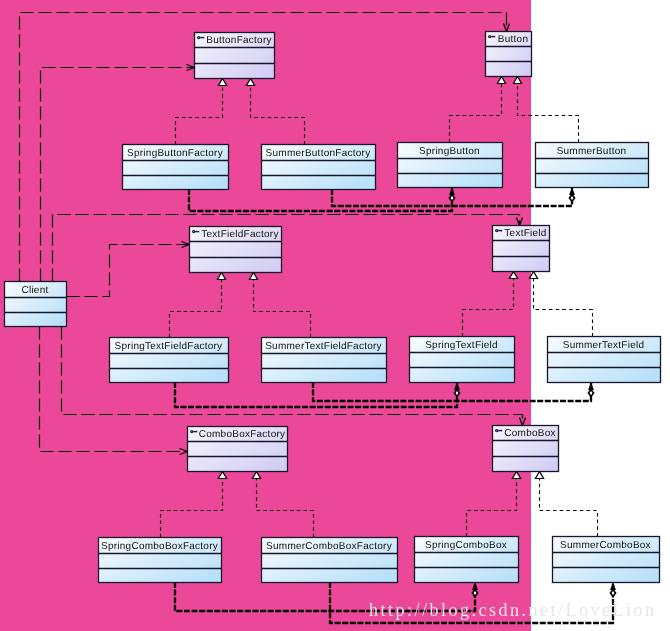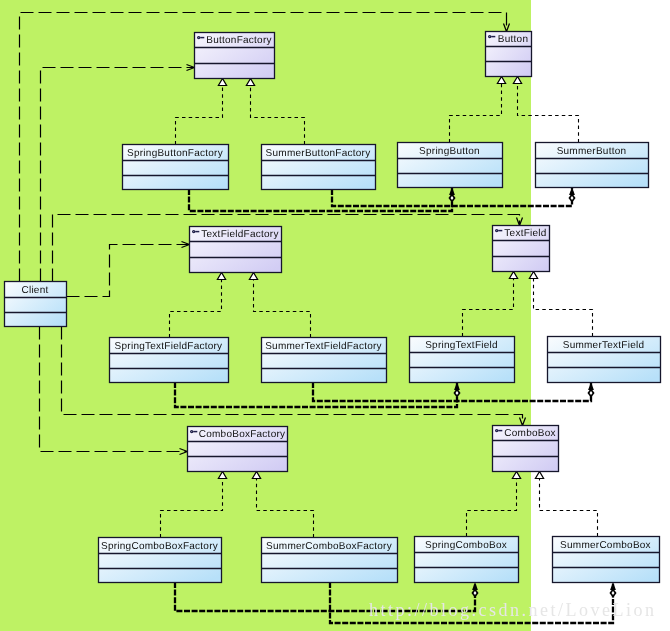--- a/index.html
+++ b/index.html
@@ -1,18 +1,18 @@
 <!DOCTYPE html>
 <html><head>
 <meta charset="utf-8">
 <title>Abstract Factory UML Class Diagram</title>
 <style>
   html,body{margin:0;padding:0;background:#ffffff;}
   body{width:670px;height:631px;overflow:hidden;font-family:"Liberation Sans",sans-serif;}
-  #diagram{position:relative;width:531px;height:631px;background:#bef264;}
+  #diagram{position:relative;width:531px;height:631px;background:#ec4899;}
   svg{display:block;}
   .cls-title{font-family:"Liberation Sans",sans-serif;font-size:10px;letter-spacing:0.25px;fill:#101010;
              -webkit-font-smoothing:antialiased;text-rendering:geometricPrecision;}
 </style>
 </head>
 <body>
 
 <div id="diagram">
   <svg id="svgroot" width="670" height="631" viewBox="0 0 670 631">
     <defs>

